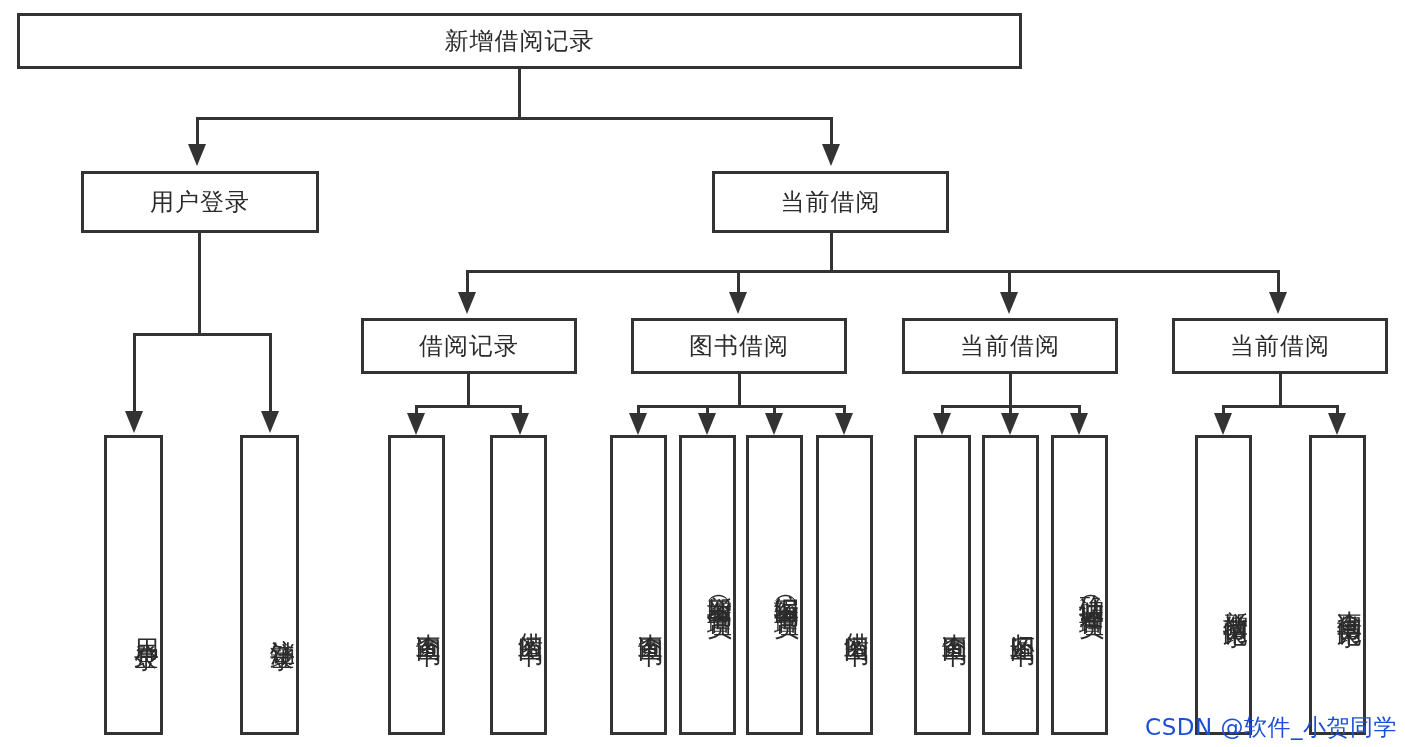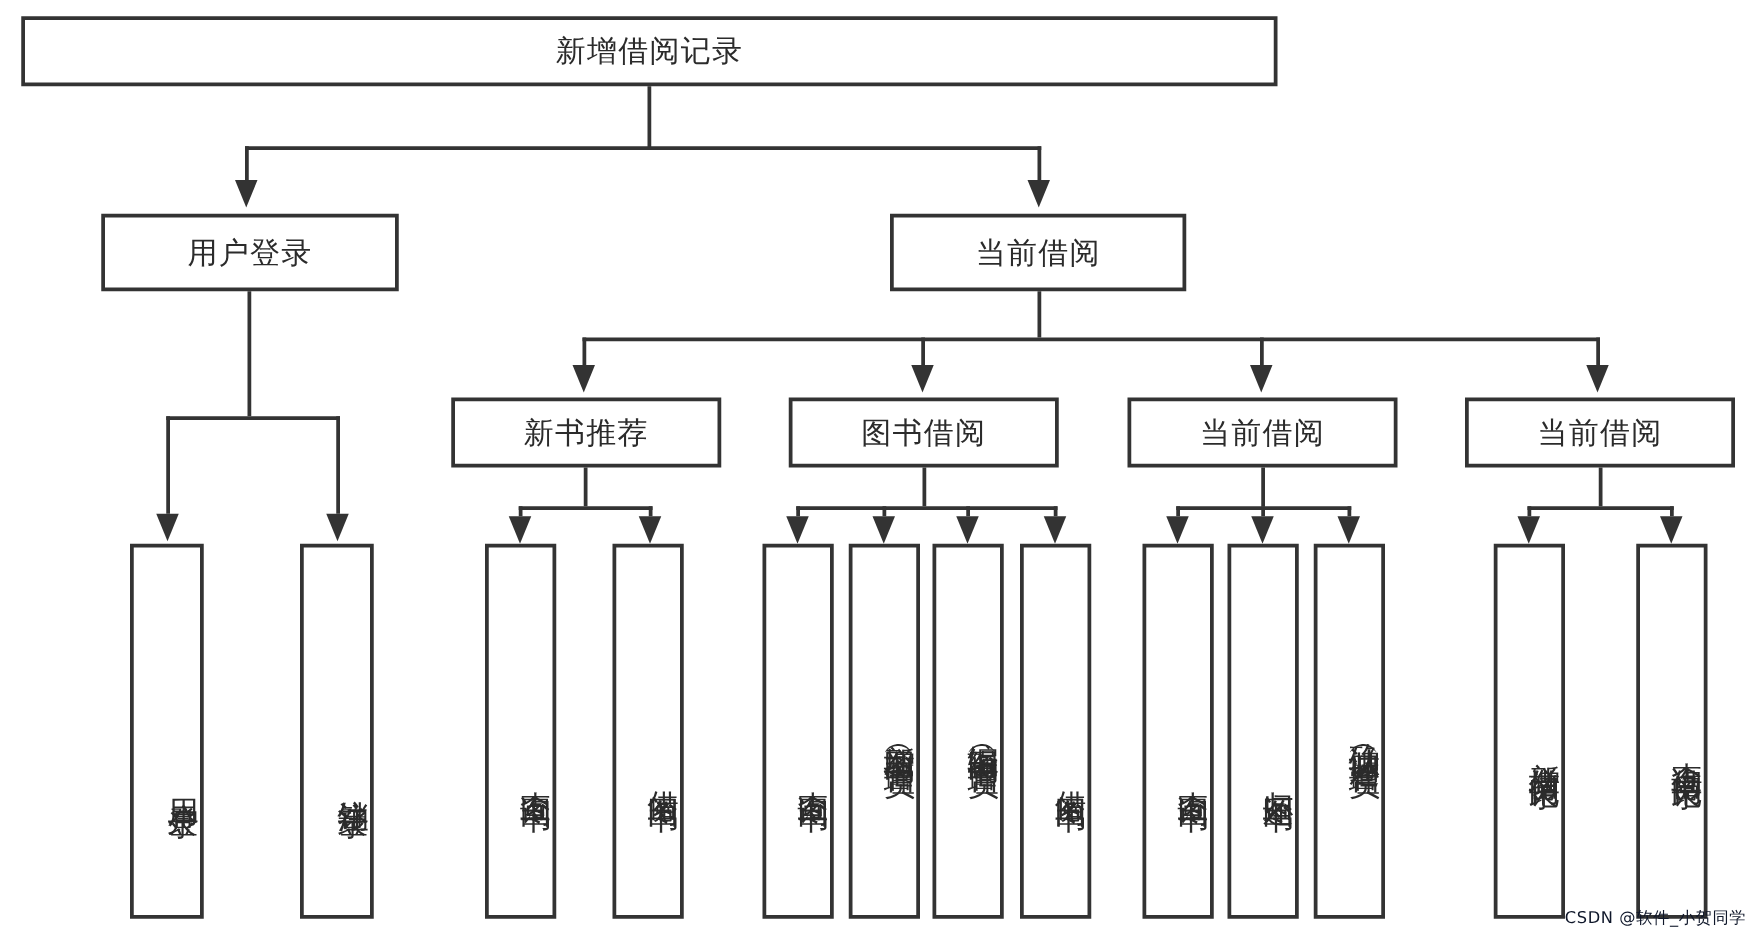--- a/index.html
+++ b/index.html
@@ -66,22 +66,22 @@
     height: 0;
     border-left: 9px solid transparent;
     border-right: 9px solid transparent;
     border-top: 22px solid #333333;
   }
   
   #watermark {
     position: absolute;
     right: 8px;
     bottom: 4px;
-    font-size: 13px;
-    color: #0f172a;
+    font-size: 23px;
+    color: #1d4ed8;
     letter-spacing: 0.5px;
     white-space: nowrap;
     font-family: "DejaVu Sans", "Liberation Sans", sans-serif;
   }
 </style>
 </head>
 <body>
 
 <div id="canvas">
 
@@ -122,21 +122,21 @@
   <div class="vline" style="left:737px; top:270px; height:22px;"></div>
   <div class="arrow" style="left:729px; top:292px;"></div>
 
   <div class="vline" style="left:1008px; top:270px; height:22px;"></div>
   <div class="arrow" style="left:1000px; top:292px;"></div>
 
   <div class="vline" style="left:1277px; top:270px; height:22px;"></div>
   <div class="arrow" style="left:1269px; top:292px;"></div>
 
   <div class="node horizontal" style="left:361px; top:318px; width:216px; height:56px;">
-    <span>新书推荐</span>
+    <span>借阅记录</span>
   </div>
   <div class="node horizontal" style="left:631px; top:318px; width:216px; height:56px;">
     <span>图书借阅</span>
   </div>
   <div class="node horizontal" style="left:902px; top:318px; width:216px; height:56px;">
     <span>当前借阅</span>
   </div>
   <div class="node horizontal" style="left:1172px; top:318px; width:216px; height:56px;">
     <span>当前借阅</span>
   </div>

